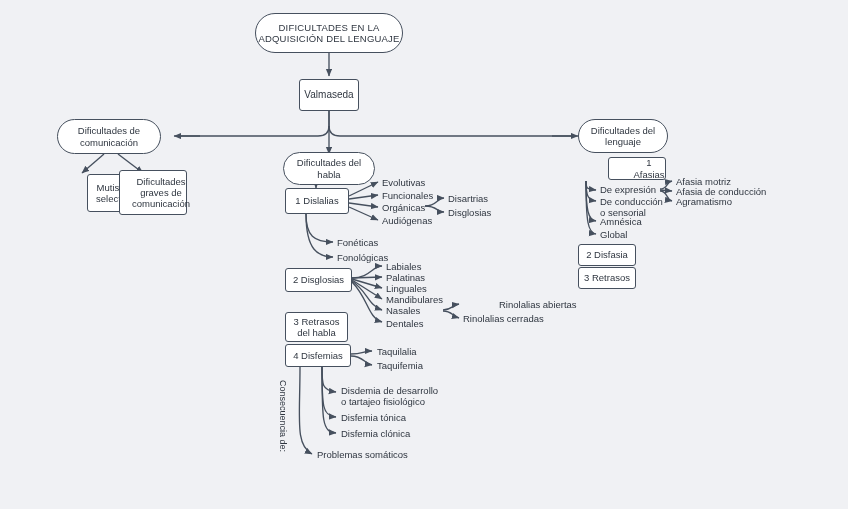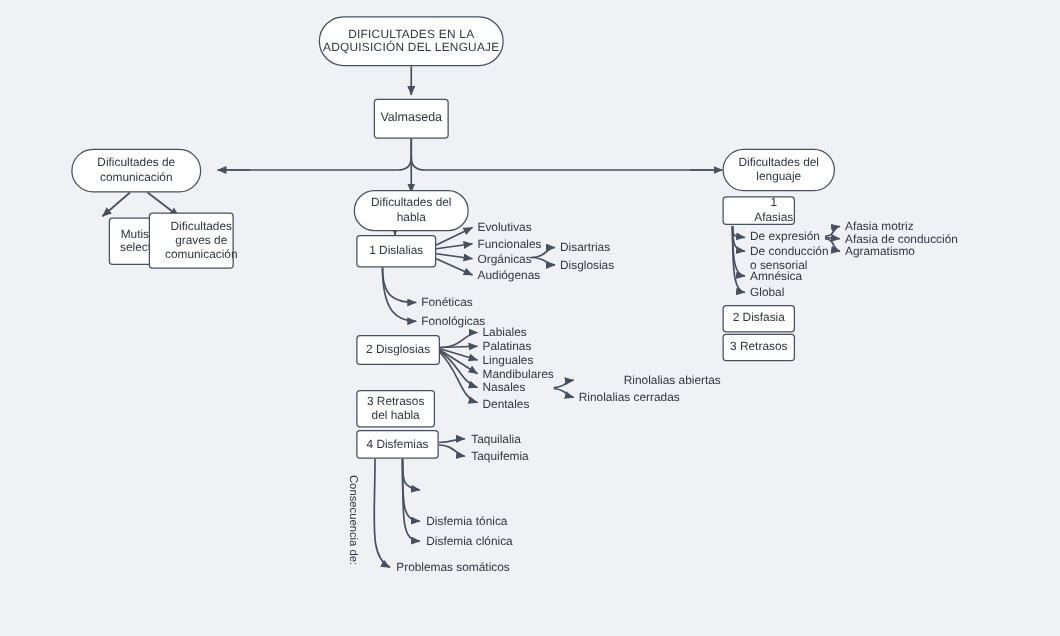--- a/index.html
+++ b/index.html
@@ -136,21 +136,21 @@
   <div class="node rect" style="left:285px;top:268px;width:67px;height:24px;font-size:9.5px;">2 Disglosias</div>
 
   <div class="node rect" style="left:285px;top:312px;width:63px;height:30px;font-size:9.5px;white-space:pre-line;">3 Retrasos
 del habla</div>
 
   <div class="node rect" style="left:285px;top:344px;width:66px;height:23px;font-size:9.5px;">4 Disfemias</div>
 
   <div class="node pill" style="left:578px;top:119px;width:90px;height:34px;font-size:9.5px;white-space:pre-line;">Dificultades del
 lenguaje</div>
 
-  <div class="node rect" style="left:578px;top:157px;width:58px;height:23px;font-size:9.5px;padding-left:24px;">1 Afasias</div>
+  <div class="node rect" style="left:608px;top:157px;width:58px;height:23px;font-size:9.5px;padding-left:24px;">1 Afasias</div>
 
   <div class="node rect" style="left:578px;top:244px;width:58px;height:22px;font-size:9.5px;">2 Disfasia</div>
 
   <div class="node rect" style="left:578px;top:267px;width:58px;height:22px;font-size:9.5px;">3 Retrasos</div>
 
   <div class="leaf" style="left:382px;top:177px;font-size:9.5px;">Evolutivas</div>
   <div class="leaf" style="left:382px;top:190px;font-size:9.5px;">Funcionales</div>
   <div class="leaf" style="left:382px;top:202px;font-size:9.5px;">Orgánicas</div>
   <div class="leaf" style="left:382px;top:215px;font-size:9.5px;">Audiógenas</div>
   <div class="leaf" style="left:337px;top:237px;font-size:9.5px;">Fonéticas</div>
@@ -167,20 +167,22 @@
   <div class="leaf" style="left:386px;top:318px;font-size:9.5px;">Dentales</div>
 
   <div class="leaf" style="left:463px;top:299px;font-size:9.5px;padding-left:36px;">Rinolalias abiertas</div>
   <div class="leaf" style="left:463px;top:313px;font-size:9.5px;">Rinolalias cerradas</div>
 
   <div class="leaf" style="left:377px;top:346px;font-size:9.5px;">Taquilalia</div>
   <div class="leaf" style="left:377px;top:360px;font-size:9.5px;">Taquifemia</div>
 
   <div class="vlabel" style="left:288px;top:380px;font-size:9px;">Consecuencia de:</div>
 
+  <div class="leaf" style="left:341px;top:385px;font-size:9.5px;">Disdemia de desarrollo
+o tartajeo fisiológico</div>
   <div class="leaf" style="left:341px;top:412px;font-size:9.5px;">Disfemia tónica</div>
   <div class="leaf" style="left:341px;top:428px;font-size:9.5px;">Disfemia clónica</div>
   <div class="leaf" style="left:317px;top:449px;font-size:9.5px;">Problemas somáticos</div>
 
   <div class="leaf" style="left:600px;top:184px;font-size:9.5px;">De expresión</div>
   <div class="leaf" style="left:600px;top:196px;font-size:9.5px;">De conducción
 o sensorial</div>
   <div class="leaf" style="left:600px;top:216px;font-size:9.5px;">Amnésica</div>
   <div class="leaf" style="left:600px;top:229px;font-size:9.5px;">Global</div>
 

